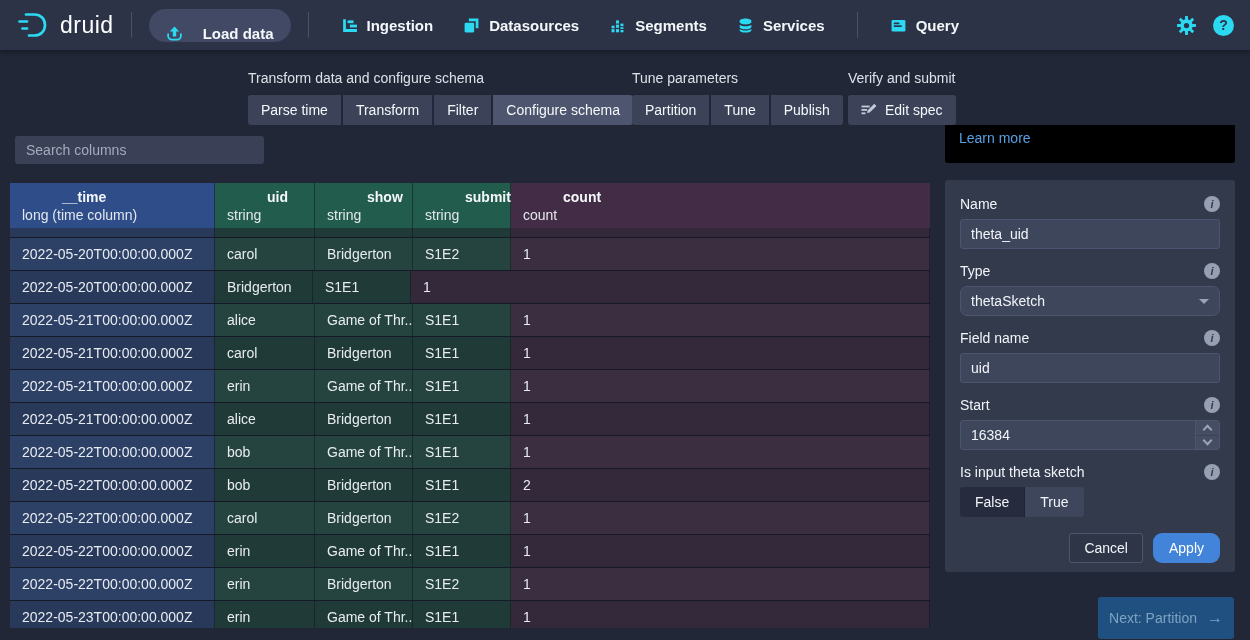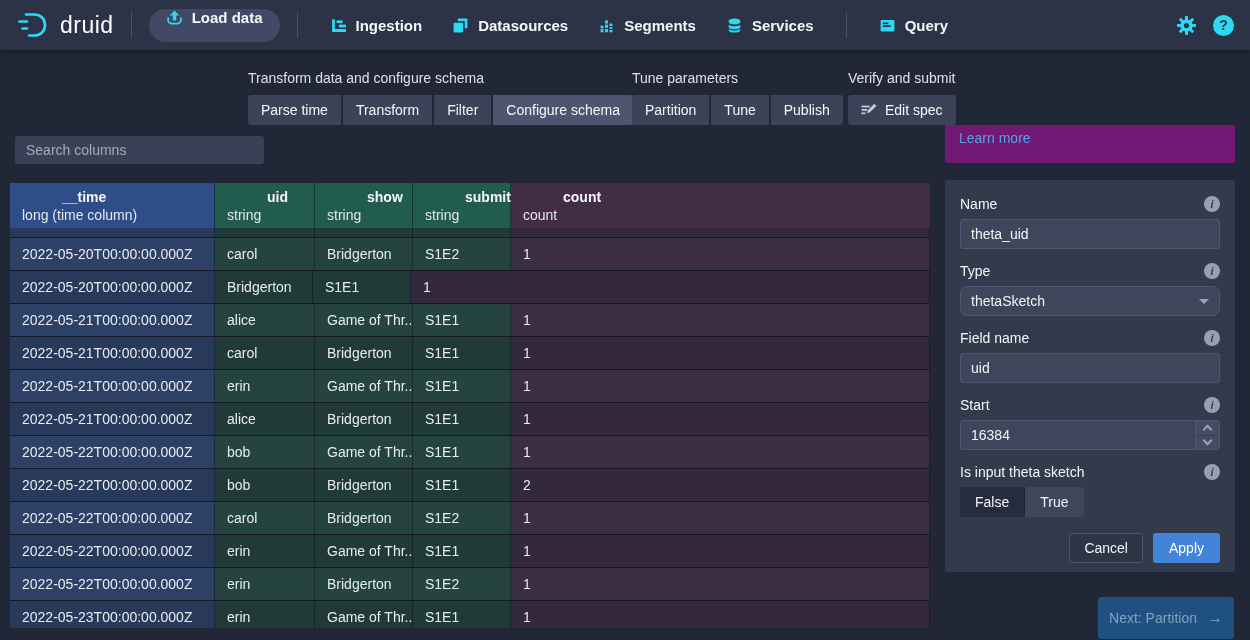--- a/index.html
+++ b/index.html
@@ -6,21 +6,21 @@
   html,body { width:1250px; height:640px; overflow:hidden; }
   body { font-family:"Liberation Sans", sans-serif; background:#212737; color:#e8ecf2; }
   .app { position:relative; width:1250px; height:640px; }
 
   
   .navbar { position:absolute; top:0; left:0; width:1250px; height:50px; background:#2c3347;
             display:flex; align-items:center; padding:0 16px; box-shadow:0 2px 5px rgba(0,0,0,.35); z-index:5; }
   .logo { display:flex; align-items:center; gap:8px; }
   .logo-text { color:#ffffff; font-size:23px; font-weight:500; letter-spacing:.5px; }
   .nav-divider { width:1px; height:26px; background:#4a5166; margin:0 17px; }
-  .nav-pill { display:flex; align-items:flex-start; gap:9px; background:#414965; border-radius:17px;
+  .nav-pill { display:flex; align-items:flex-end; gap:20px; background:#414965; border-radius:17px;
               height:33px; padding:0 17px; cursor:pointer; }
   .nav-item { display:flex; align-items:center; gap:9px; margin:0 15px; cursor:pointer; }
   .nav-label { color:#f5f8fa; font-size:15px; font-weight:600; }
   .nav-right { margin-left:auto; display:flex; align-items:center; gap:16px; }
   .help-circle { width:21px; height:21px; border-radius:50%; background:#2cd9f2; color:#2c3347;
                  font-size:14px; font-weight:700; display:flex; align-items:center; justify-content:center; cursor:pointer; }
 
   
   .step-group { position:absolute; top:70px; }
   .step-title { font-size:14px; color:#dde1e9; margin-bottom:9px; }
@@ -51,21 +51,21 @@
   .c0 { width:205px; } .c1 { width:100px; } .c2 { width:98px; } .c3 { width:98px; } .c4 { flex:1; border-right:none; }
   .tr { display:flex; height:33px; border-top:1px solid #151a26; }
   .tr-sliver { height:9px; border-top:0; }
   .td { font-size:14px; line-height:32px; padding-left:12px; white-space:nowrap; overflow:hidden;
         color:#e8ecf2; border-right:1px solid rgba(13,17,26,.5); }
   .r-light .k-time { background:#2d4166; } .r-dark .k-time { background:#28395a; }
   .r-light .k-str  { background:#25443f; } .r-dark .k-str  { background:#203b37; }
   .r-light .k-cnt  { background:#3a2e40; } .r-dark .k-cnt  { background:#33293a; }
 
   
-  .callout { position:absolute; left:945px; top:125px; width:290px; height:38px; background:#701a75;
+  .callout { position:absolute; left:945px; top:125px; width:290px; height:38px; background:#000000;
              border-radius:0 0 3px 3px; padding:4px 14px; }
   .learn-more { color:#57a0e5; font-size:14px; text-decoration:none; cursor:pointer; }
   .form-panel { position:absolute; left:945px; top:180px; width:290px; height:392px; background:#333a4c;
                 border-radius:3px; padding:16px 15px; }
   .label-row { display:flex; align-items:center; justify-content:space-between; margin-bottom:7px; }
   .field-label { font-size:14px; color:#f2f5f9; }
   .info-icon { width:16px; height:16px; border-radius:50%; background:#97a0b2; color:#333a4c;
                font-size:11px; font-weight:700; font-style:italic; display:flex; align-items:center;
                justify-content:center; cursor:pointer; }
   .text-input { width:100%; height:30px; background:#3e465b; border:1px solid #4d5571; border-radius:3px;
@@ -85,21 +85,21 @@
   .chev { position:absolute; left:8px; width:7px; height:7px; border-left:2px solid #9aa3b5; border-top:2px solid #9aa3b5; }
   .chev-up { top:5px; transform:rotate(45deg); }
   .chev-down { top:1px; transform:rotate(225deg); }
   .bool-group { display:flex; margin-bottom:16px; border-radius:3px; overflow:hidden; width:max-content; }
   .bool-btn { height:30px; padding:8px 15px; font-size:14px; color:#f2f5f9; display:flex; align-items:center; cursor:pointer; }
   .bool-false { background:#262c3d; border-right:1px solid #1f2433; }
   .bool-true { background:#3e465b; }
   .actions { display:flex; justify-content:flex-end; gap:10px; margin-top:2px; }
   .btn-cancel { height:30px; padding:0 14px; background:#2e3547; border:1px solid #4d5571; border-radius:3px;
                 color:#f2f5f9; font-size:14px; display:flex; align-items:center; cursor:pointer; }
-  .btn-apply { height:30px; padding:0 16px; background:#4184d9; border:none; border-radius:3px;
+  .btn-apply { height:30px; padding:0 16px; background:#4184d9; border:none; border-radius:9px;
                color:#ffffff; font-size:14px; display:flex; align-items:center; cursor:pointer; }
 
   .next-btn { position:absolute; left:1098px; top:597px; width:136px; height:42px; background:#20507f;
               border-radius:3px; color:#7da3c4; font-size:14px; display:flex; align-items:center;
               justify-content:center; gap:10px; cursor:pointer; }
   .next-arrow { font-size:16px; }
 
   .icon16 { width:17px; height:17px; display:block; }
 </style>
 </head>

